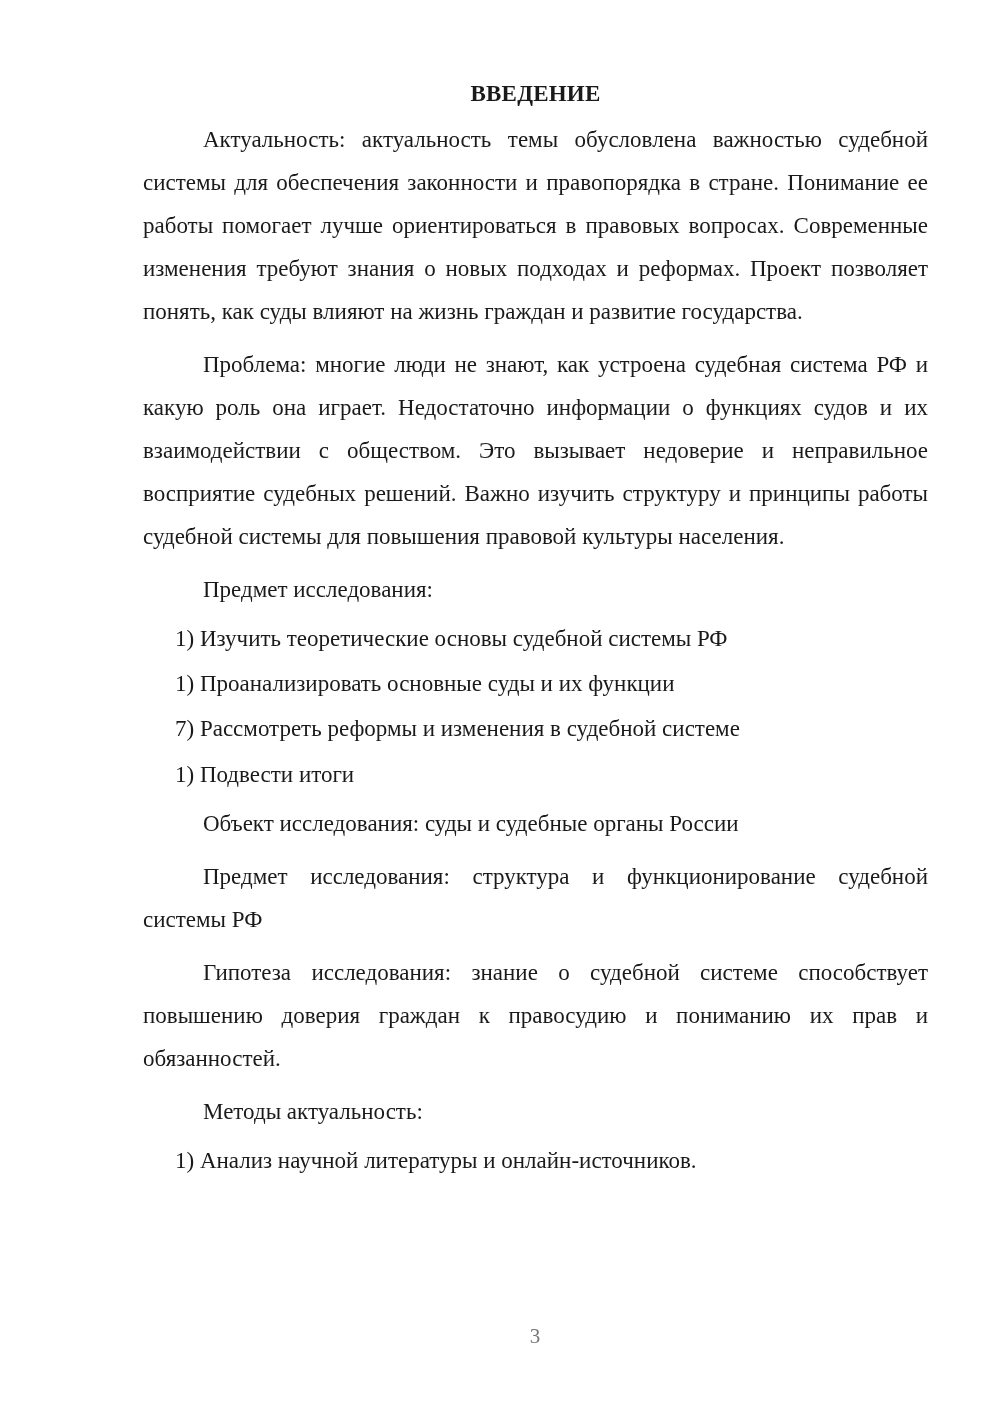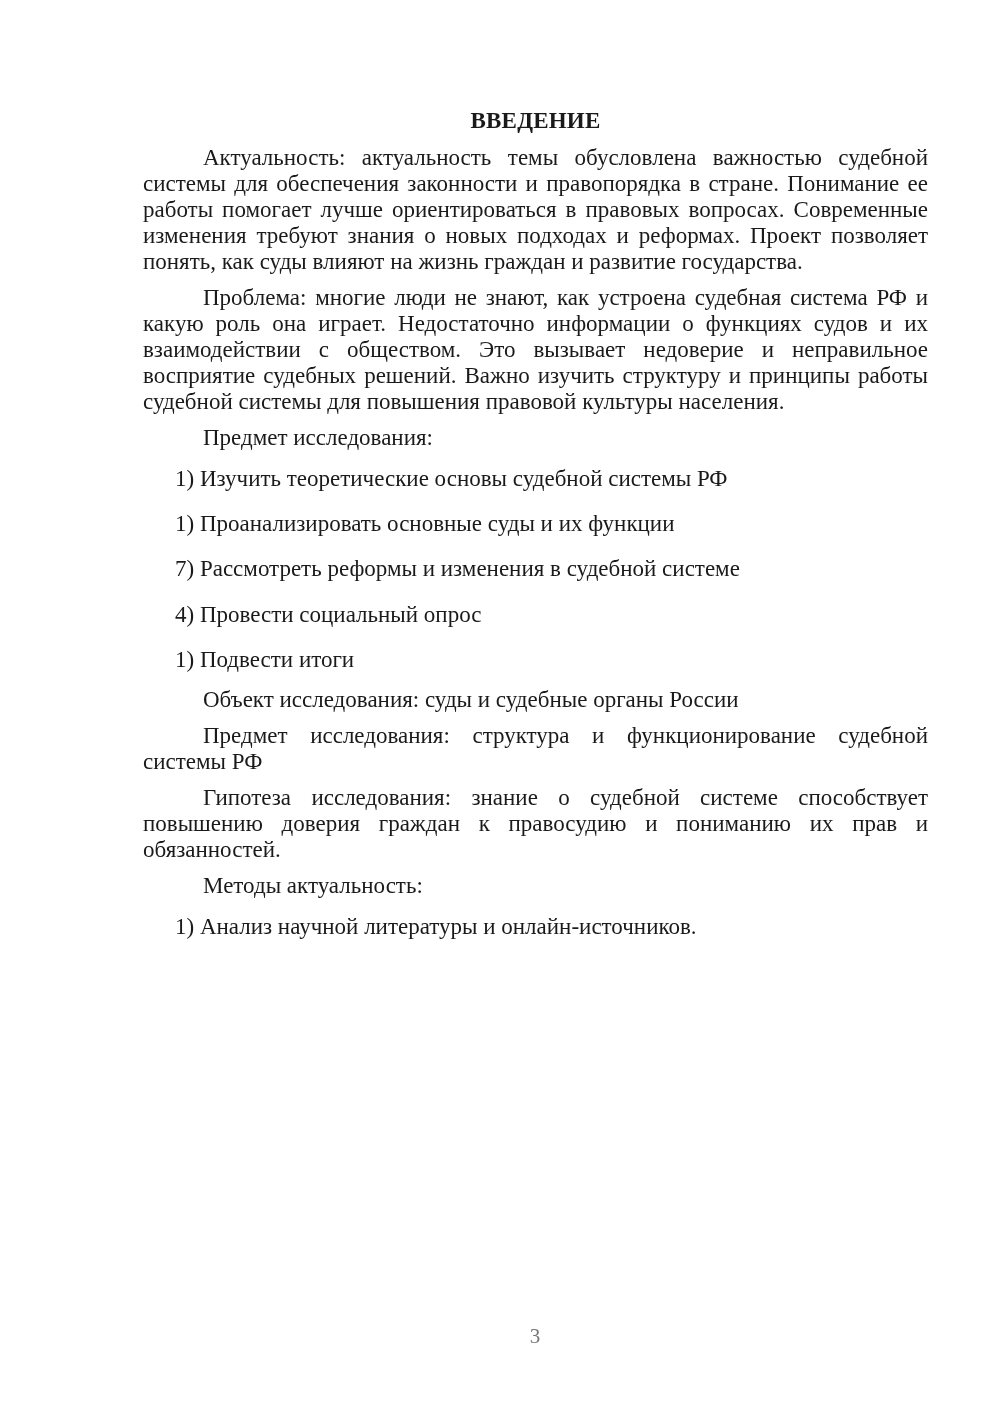--- a/index.html
+++ b/index.html
@@ -11,37 +11,37 @@
       width: 1000px;
       height: 1414px;
       position: relative;
       overflow: hidden;
       font-family: "Liberation Serif", "DejaVu Serif", serif;
       color: #1a1a1a;
     }
     .page {
       position: absolute;
       left: 143px;
-      top: 103px;
+      top: 76px;
       width: 785px;
       font-size: 23px;
     }
     .title {
       text-align: center;
       font-weight: bold;
       font-size: 23px;
       line-height: 36px;
       margin: 0 0 6px 0;
       padding-left: 0;
       letter-spacing: 0.2px;
     }
     .para {
       text-align: justify;
       text-indent: 60px;
-      line-height: 26px;
+      line-height: 43px;
       margin: 0 0 10px 0;
     }
     .para.single {
       margin-bottom: 10px;
     }
     .list-item {
       line-height: 35.2px;
       padding-left: 32px;
       margin: 0 0 10px 0;
     }
@@ -65,21 +65,20 @@
 
   <p class="para">Проблема: многие люди не знают, как устроена судебная система РФ и какую роль она играет. Недостаточно информации о функциях судов и их взаимодействии с обществом. Это вызывает недоверие и неправильное восприятие судебных решений. Важно изучить структуру и принципы работы судебной системы для повышения правовой культуры населения.</p>
 
 
   <p class="para single">Предмет исследования:</p>
 
   <div>
     <div class="list-item">1) Изучить теоретические основы судебной системы РФ</div>
     <div class="list-item">1) Проанализировать основные суды и их функции</div>
     <div class="list-item">7) Рассмотреть реформы и изменения в судебной системе</div>
-    <div class="list-item">4) Провести социальный опрос</div>
     <div class="list-item">1) Подвести итоги</div>
   </div>
 
   <p class="para single">Объект исследования: суды и судебные органы России</p>
 
   <p class="para">Предмет исследования: структура и функционирование судебной системы РФ</p>
 
   <p class="para">Гипотеза исследования: знание о судебной системе способствует повышению доверия граждан к правосудию и пониманию их прав и обязанностей.</p>
 
   <p class="para single">Методы актуальность:</p>

